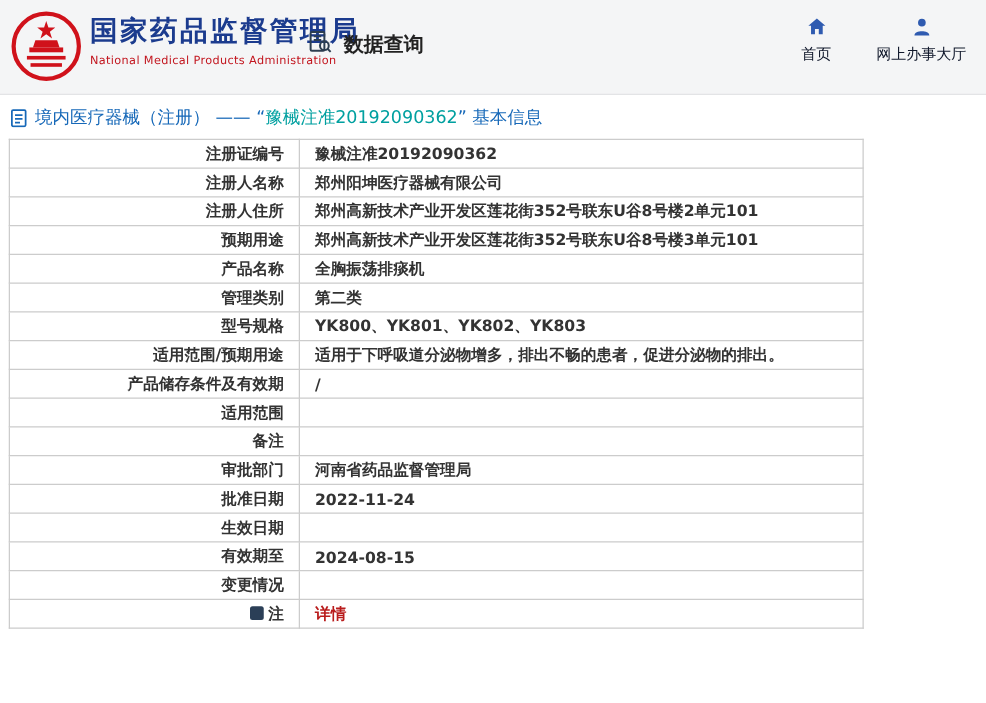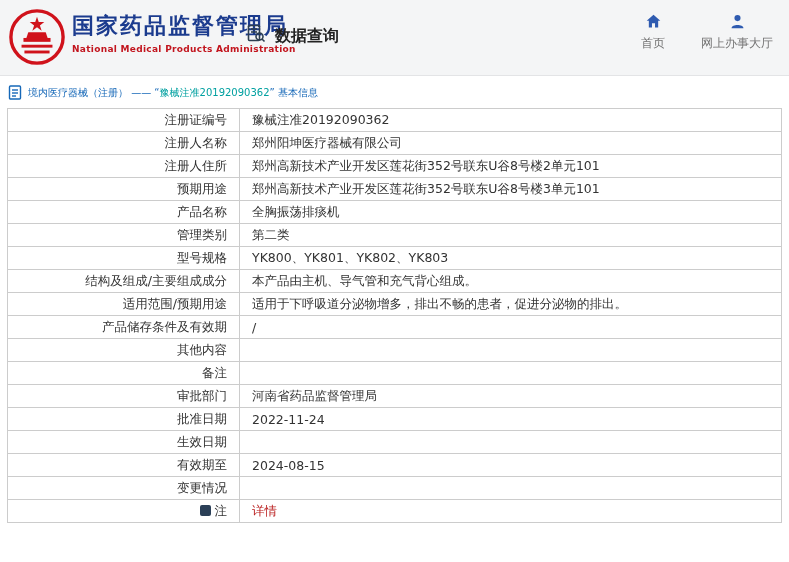--- a/index.html
+++ b/index.html
@@ -2,33 +2,33 @@
 <html><head>
 <meta charset="utf-8">
 <style>
   * { margin:0; padding:0; box-sizing:border-box; }
   html,body { width:789px; height:562px; background:#fff; font-family:"DejaVu Sans","Liberation Sans",sans-serif; }
   
   .header { position:relative; width:789px; height:76px; background:#f4f5f6; border-bottom:1px solid #e3e4e6; }
   .emblem { position:absolute; left:8px; top:8px; width:58px; height:58px; }
   .brand-text { position:absolute; left:72px; top:13px; }
   .brand-cn { font-size:22px; font-weight:bold; color:#1b3b8e; letter-spacing:2px; line-height:1.2; }
-  .brand-en { font-size:9px; color:#c2151e; margin-top:5px; letter-spacing:0.3px;font-weight:bold; }
+  .brand-en { font-size:9px; color:#c2151e; margin-top:5px; letter-spacing:0.3px; }
   .data-query { position:absolute; left:246px; top:24px; display:flex; align-items:center; gap:9px;
                 font-size:16px; font-weight:bold; color:#222; cursor:pointer; }
   .top-links { position:absolute; right:16px; top:13px; display:flex; gap:36px; }
-  .top-link { display:flex; flex-direction:column; align-items:center; gap:5px; font-size:12px; color:#737373;
+  .top-link { display:flex; flex-direction:column; align-items:center; gap:5px; font-size:12px; color:#0f172a;
               text-decoration:none; cursor:pointer; }
   .top-link .ticon { width:17px; height:17px; display:block; }
   
-  .page-title { display:flex; align-items:center; gap:6px; margin:9px 8px 8px 8px; font-size:10px; color:#1668b8; }
+  .page-title { display:flex; align-items:center; gap:6px; margin:9px 8px 8px 8px; font-size:14px; color:#1668b8; }
   .page-title .reg-no { color:#00a0a0; }
   .doc-icon { width:14px; height:15px; display:inline-block; }
   
-  table.info { width:775px; margin:0 7px; border-collapse:collapse; table-layout:fixed; font-size:12.5px; color:#333; }
+  table.info { width:684px; margin:0 7px; border-collapse:collapse; table-layout:fixed; font-size:12.5px; color:#333;font-weight:bold; }
   table.info td { border:1px solid #cccccc; height:23px; padding:2px 12px; vertical-align:middle;
                   overflow:hidden; white-space:nowrap; }
   td.lbl { width:232px; text-align:right; background:#ffffff; }
   td.val { text-align:left; }
   a.detail-link { color:#b91c1c; text-decoration:none; cursor:pointer; }
   .note-icon { display:inline-block; width:11px; height:11px; background:#2b3f57; border-radius:2px;
                margin-right:4px; vertical-align:-1px; }
 </style>
 </head>
 <body>
@@ -121,33 +121,29 @@
     </tr>
     <tr>
       <td class="lbl">管理类别</td>
       <td class="val">第二类</td>
     </tr>
     <tr>
       <td class="lbl">型号规格</td>
       <td class="val">YK800、YK801、YK802、YK803</td>
     </tr>
     <tr>
-      <td class="lbl">结构及组成/主要组成成分</td>
-      <td class="val">本产品由主机、导气管和充气背心组成。</td>
-    </tr>
-    <tr>
       <td class="lbl">适用范围/预期用途</td>
       <td class="val">适用于下呼吸道分泌物增多，排出不畅的患者，促进分泌物的排出。</td>
     </tr>
     <tr>
       <td class="lbl">产品储存条件及有效期</td>
       <td class="val">/</td>
     </tr>
     <tr>
-      <td class="lbl">其他内容</td>
+      <td class="lbl">适用范围</td>
       <td class="val"></td>
     </tr>
     <tr>
       <td class="lbl">备注</td>
       <td class="val"></td>
     </tr>
     <tr>
       <td class="lbl">审批部门</td>
       <td class="val">河南省药品监督管理局</td>
     </tr>

